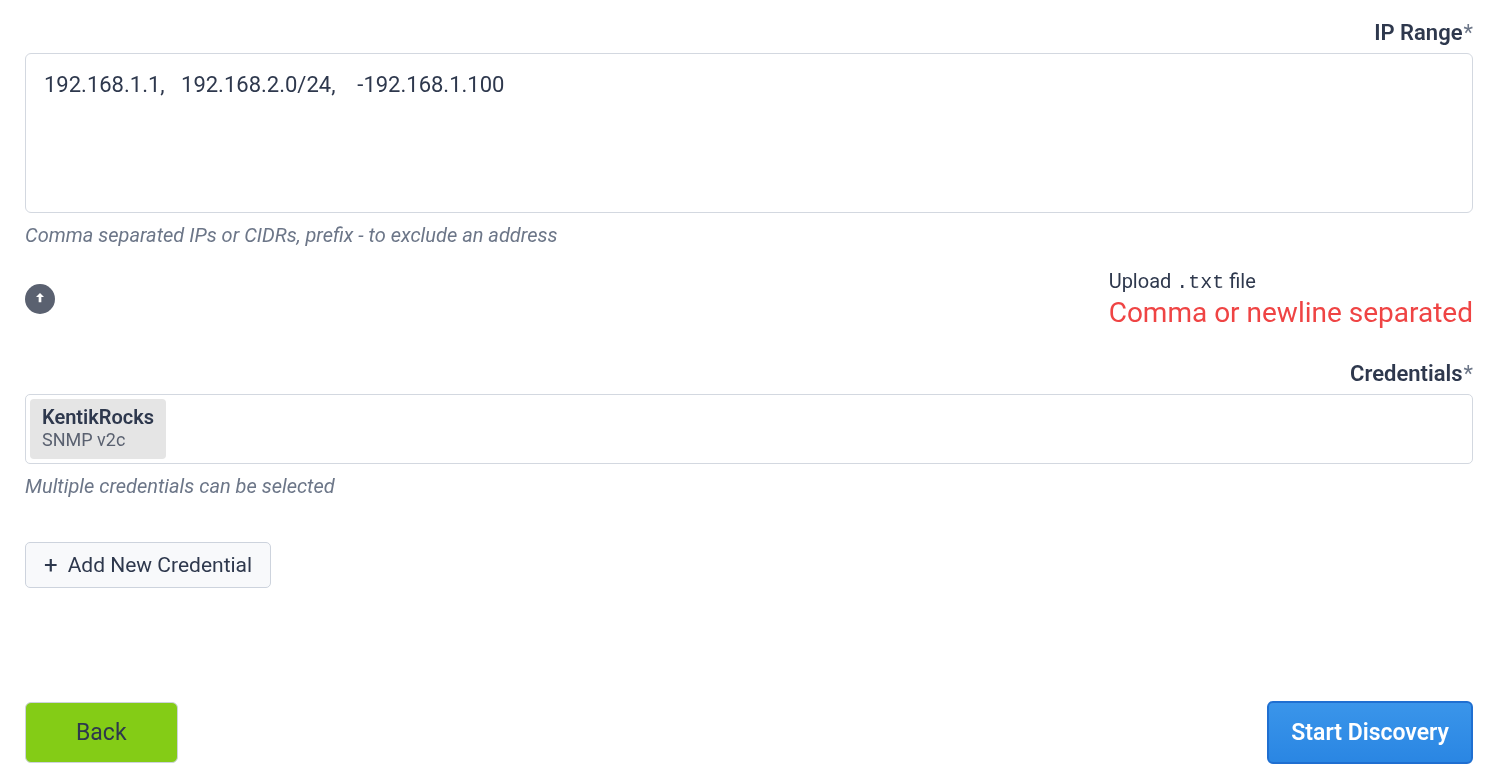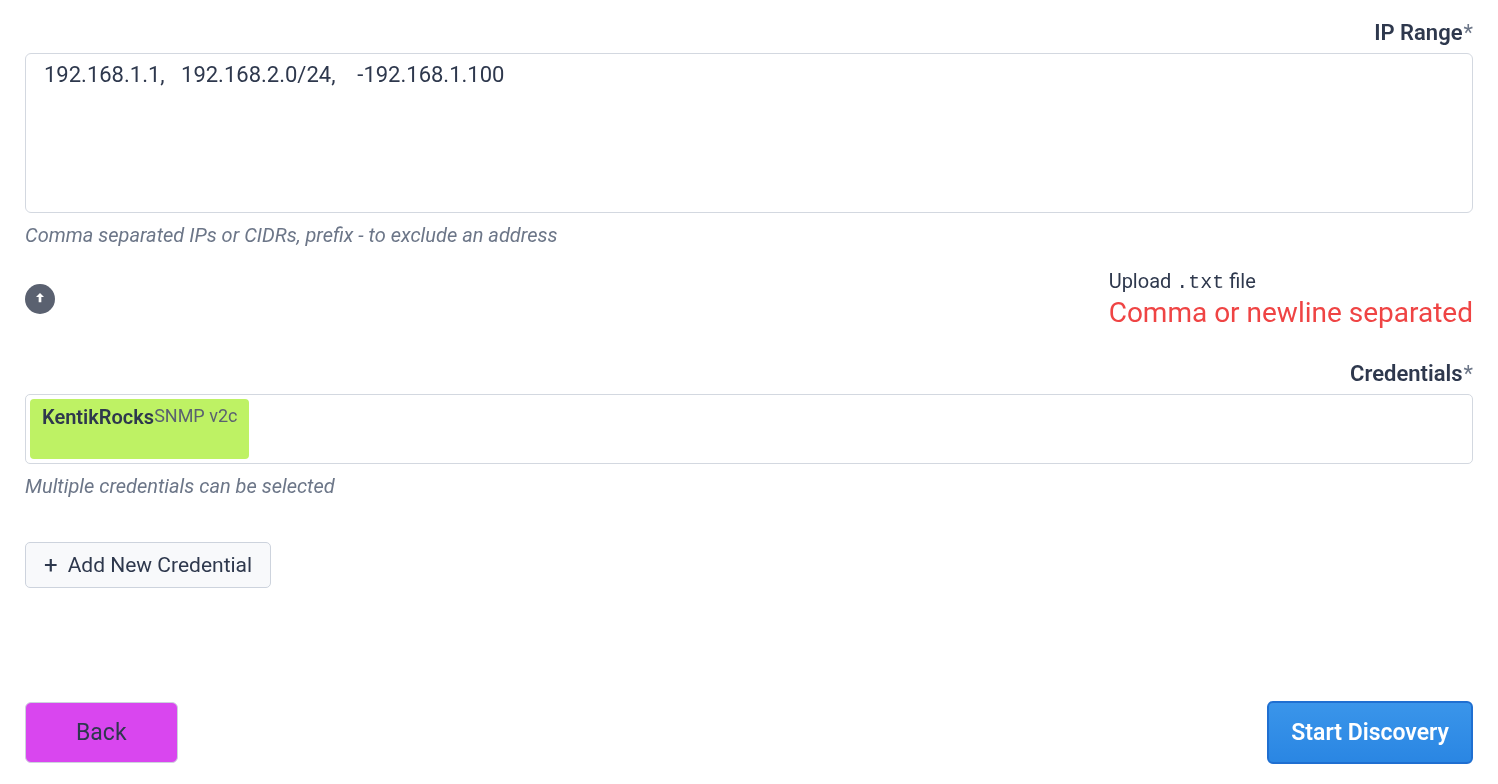--- a/index.html
+++ b/index.html
@@ -30,21 +30,21 @@
     .label .asterisk {
       color: #6c7688;
       font-weight: 400;
       margin-left: 1px;
     }
     .ip-range-input {
       width: 100%;
       height: 160px;
       border: 1px solid #d3d8e0;
       border-radius: 6px;
-      padding: 4px 18px;
+      padding: 14px 18px;
       font-size: 22px;
       font-family: inherit;
       color: #2e384d;
       resize: none;
       outline: none;
       line-height: 1.5;
     }
     .hint {
       font-size: 20px;
       color: #6c7688;
@@ -102,27 +102,26 @@
     .credentials-box {
       border: 1px solid #d3d8e0;
       border-radius: 5px;
       padding: 4px;
       display: flex;
       flex-wrap: wrap;
       gap: 4px;
       min-height: 70px;
     }
     .credential-chip {
-      background: #bef264;
+      background: #e5e5e5;
       border-radius: 4px;
       padding: 6px 12px;
       display: inline-flex;
-      flex-direction: row;
+      flex-direction: column;
       gap: 0px;
-      text-align: center;
     }
     .chip-title {
       font-size: 20px;
       font-weight: 600;
       color: #2e384d;
     }
     .chip-sub {
       font-size: 18px;
       color: #5a6170;
     }
@@ -178,21 +177,21 @@
     }
     .footer {
       display: flex;
       justify-content: space-between;
       align-items: center;
       margin-top: auto;
       padding-top: 40px;
     }
     .back-btn {
       border: 1px solid #cdd3dd;
-      background: #d946ef;
+      background: #84cc16;
       border-radius: 6px;
       padding: 16px 50px;
       font-size: 23px;
       color: #2e384d;
       cursor: pointer;
       font-family: inherit;
     }
     .start-btn {
       border: 2px solid #1f6fd1;
       background: #2f8fe8;

